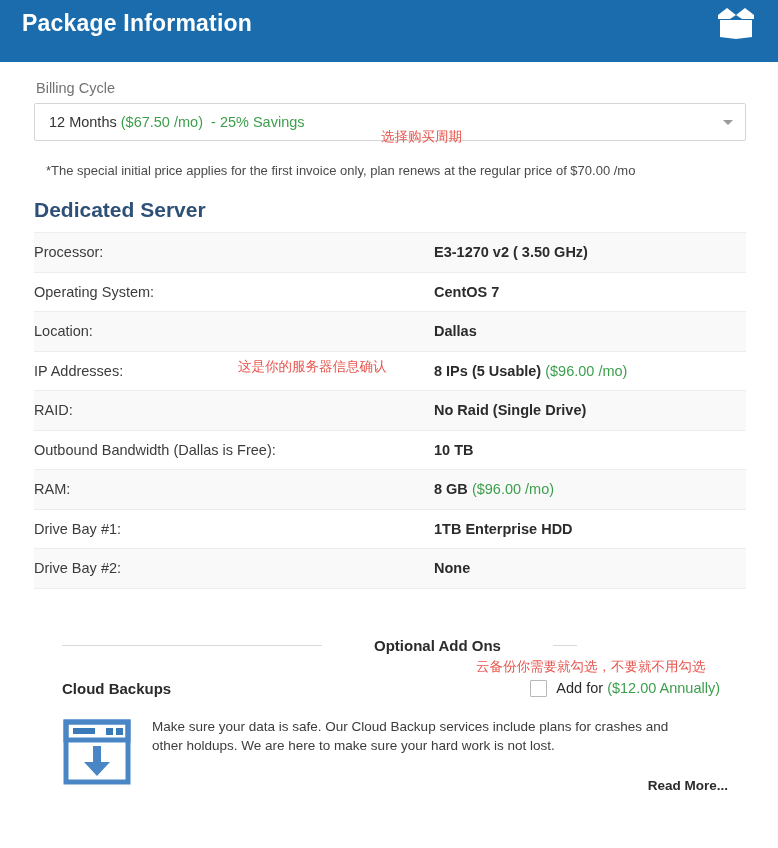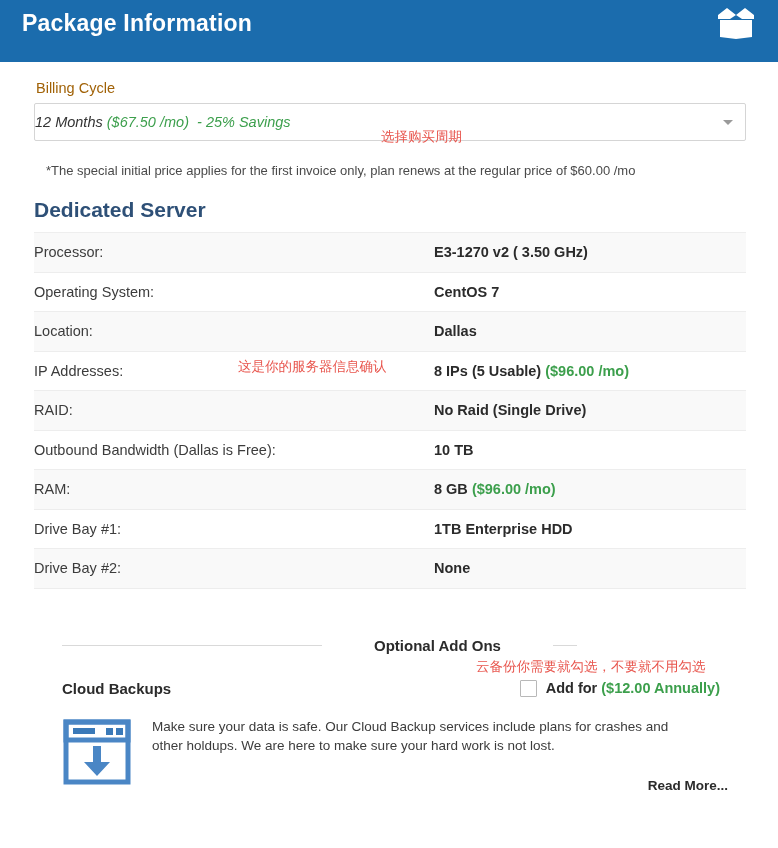--- a/index.html
+++ b/index.html
@@ -41,36 +41,36 @@
 
   
   .content {
     padding: 18px 30px 0 34px;
     box-sizing: border-box;
     position: relative;
   }
 
   .field-label {
     font-size: 14.5px;
-    color: #a16207;
+    color: #737373;
     margin: 0 0 7px 2px;
   }
 
   
   .select-wrap {
     position: relative;
     width: 712px;
     height: 38px;
     border: 1px solid #d5d5d5;
     border-radius: 2px;
     background: #ffffff;
     box-sizing: border-box;
     display: flex;
     align-items: center;
-    font-style: italic;
+    padding-left: 14px;
   }
   .select-value {
     font-size: 14.5px;
     white-space: nowrap;
   }
   .select-value .plain { color: #333333; }
   .select-value .green { color: #3c9f4c; }
   .select-caret {
     position: absolute;
     right: 12px;
@@ -128,21 +128,21 @@
     width: 400px;
     padding-left: 10px;
     font-size: 14.5px;
     color: #3c3c3c;
   }
   .spec-val {
     font-size: 14.5px;
     font-weight: bold;
     color: #2b2b2b;
   }
-  .spec-val .green { color: #3c9f4c; font-weight: bold; }
+  .spec-val .green { color: #3c9f4c; font-weight: normal; }
 
   
   .addons-wrap { margin-top: 48px; position: relative; }
   .addons-divider {
     display: flex;
     align-items: center;
     width: 716px;
     gap: 44px;
   }
   .addons-divider .rule {
@@ -180,21 +180,21 @@
     margin-right: 30px;
   }
   .checkbox {
     width: 15px;
     height: 15px;
     border: 1px solid #b8b8b8;
     background: #ffffff;
     border-radius: 1px;
     display: inline-block;
   }
-  .addon-check-label { font-size: 14.5px; color: #2b2b2b; font-weight: bold; }
+  .addon-check-label { font-size: 14.5px; color: #2b2b2b; }
   .addon-check-label .green { color: #3c9f4c; }
 
   .addon-detail {
     display: flex;
     margin-top: 20px;
     padding-left: 28px;
     width: 716px;
     box-sizing: border-box;
   }
   .backup-icon {
@@ -239,21 +239,21 @@
 
   <div class="select-wrap">
     <span class="select-value">
       <span class="plain">12 Months</span>
       <span class="green">($67.50 /mo)</span>
       <span class="green">&nbsp;</span><span class="green">- 25% Savings</span>
     </span>
     <span class="select-caret"></span>
   </div>
 
-  <div class="disclaimer">*The special initial price applies for the first invoice only, plan renews at the regular price of $60.00 /mo</div>
+  <div class="disclaimer">*The special initial price applies for the first invoice only, plan renews at the regular price of $70.00 /mo</div>
 
   <div class="section-title">Dedicated Server</div>
 
   <table class="spec-table">
     <tbody>
       <tr>
         <td class="spec-key">Processor:</td>
         <td class="spec-val"><span>E3-1270 v2 ( 3.50 GHz)</span> <span class="green"></span></td>
       </tr>
       <tr>

